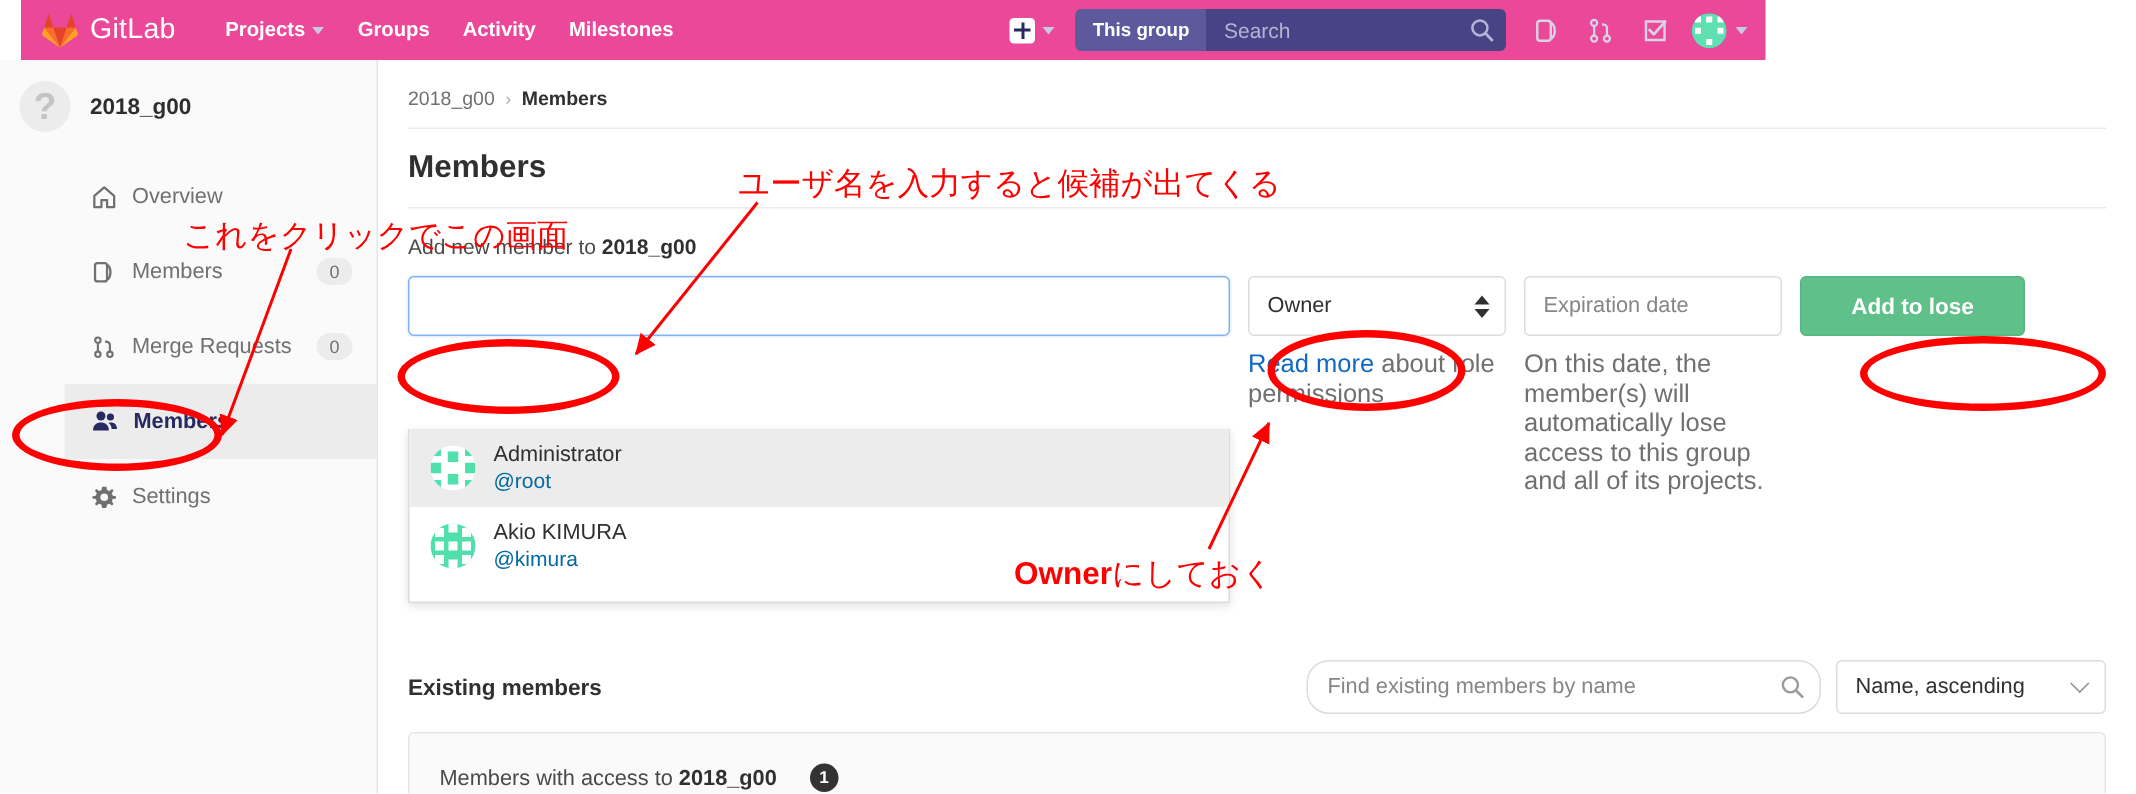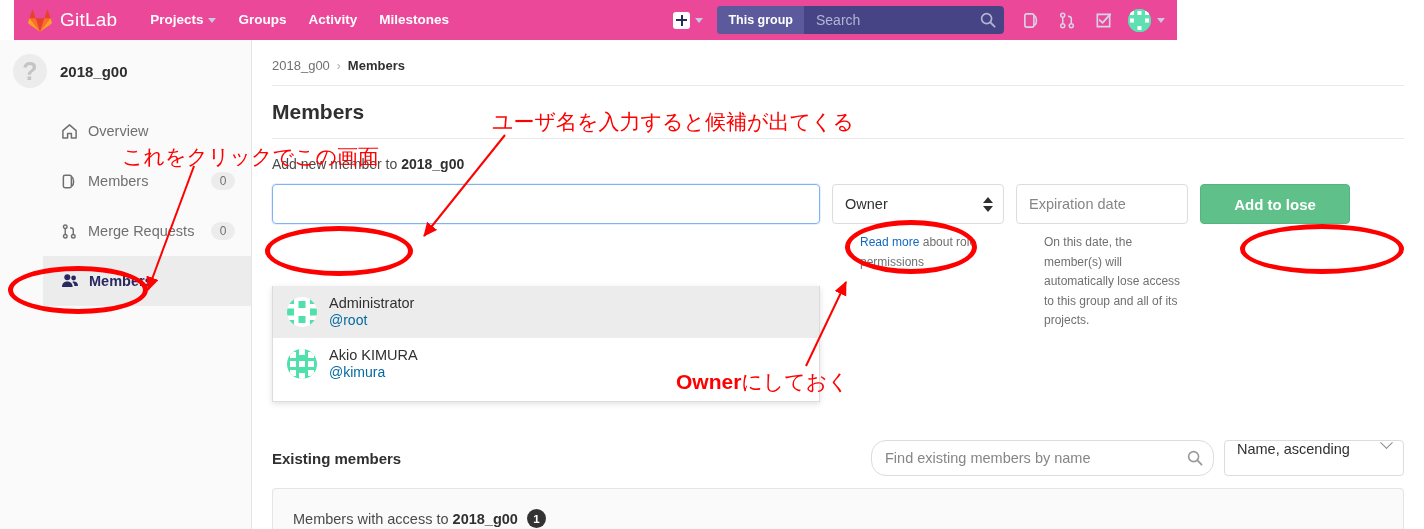--- a/index.html
+++ b/index.html
@@ -119,21 +119,21 @@
   .role-col { width: 172px; }
   .role-select {
     width: 172px; height: 40px; border: 1px solid #dcdcdc; border-radius: 4px;
     background: #fff; display: flex; align-items: center; padding: 0 10px 0 12px;
     font-size: 14.5px; color: #303030; cursor: pointer;
   }
   .role-val { flex: 1; }
   .stepper { display: flex; flex-direction: column; gap: 3px; }
   .st-up { width: 0; height: 0; border-left: 5px solid transparent; border-right: 5px solid transparent; border-bottom: 6px solid #303030; }
   .st-dn { width: 0; height: 0; border-left: 5px solid transparent; border-right: 5px solid transparent; border-top: 6px solid #303030; }
-  .helper { font-size: 12px; line-height: 19.5px; color: #707070; margin-top: 9px; margin-left: 28px; }
+  .helper { font-size: 17px; line-height: 19.5px; color: #707070; margin-top: 9px; }
   .helper a { color: #1068bf; text-decoration: none; cursor: pointer; }
   .exp-col { width: 172px; }
   .exp-field {
     width: 172px; height: 40px; border: 1px solid #dcdcdc; border-radius: 4px;
     background: #fff; padding: 0 12px; font-size: 14.5px; color: #303030; outline: none;
     font-family: "Liberation Sans", sans-serif;
   }
   .exp-field::placeholder { color: #868686; }
   .add-btn {
     width: 150px; height: 40px; background: #5fc08a; color: #fff;
@@ -163,32 +163,32 @@
     width: 343px; height: 36px; border: 1px solid #dcdcdc; border-radius: 15px;
     background: #fff; display: flex; align-items: center; padding: 0 10px 0 13px;
   }
   .find-input {
     flex: 1; border: none; outline: none; font-size: 14.5px; color: #303030;
     font-family: "Liberation Sans", sans-serif; background: transparent; min-width: 0;
   }
   .find-input::placeholder { color: #868686; }
   .sort-box {
     width: 180px; height: 36px; border: 1px solid #dcdcdc; border-radius: 4px;
-    background: #fff; display: flex; align-items: flex-start; padding: 0 12px;
+    background: #fff; display: flex; align-items: center; padding: 0 12px;
     font-size: 14.5px; color: #303030; cursor: pointer;
   }
   .sort-val { flex: 1; }
   .chev { width: 9px; height: 9px; border-right: 1.6px solid #8c8c8c; border-bottom: 1.6px solid #8c8c8c; transform: rotate(45deg) translate(-2px,-2px); }
 
   .panel {
     position: absolute; left: 20px; top: 448px; width: 1132px; height: 81px;
     border: 1px solid #e5e5e5; border-bottom: none; border-radius: 4px 4px 0 0;
     background: #fafafa;
   }
-  .panel-head { padding: 20px 20px 0 20px; font-size: 14.5px; color: #4a4a4a; display: flex; align-items: center; gap: 9px; }
+  .panel-head { padding: 20px 20px 0 20px; font-size: 14.5px; color: #4a4a4a; display: flex; align-items: center; gap: 22px; }
   .panel-head b { color: #303030; }
   .badge-count {
     width: 19px; height: 19px; border-radius: 50%; background: #333;
     color: #fff; font-size: 11.5px; font-weight: bold;
     display: flex; align-items: center; justify-content: center;
   }
 
   
   .anno { position: absolute; inset: 0; pointer-events: none; z-index: 60; }
   .anno-text {
@@ -322,20 +322,27 @@
       <div class="side-item active">
         <svg width="18" height="18" viewBox="0 0 18 18">
           <circle cx="6.3" cy="5.3" r="3" fill="#292961"></circle>
           <circle cx="12.6" cy="6" r="2.4" fill="#292961"></circle>
           <path d="M1 15 C1 11.2 3.5 9.6 6.3 9.6 C9.1 9.6 11.6 11.2 11.6 15 Z" fill="#292961"></path>
           <path d="M11.2 9.9 C12 9.6 12.4 9.6 12.9 9.6 C15.2 9.6 17 10.9 17 14 H13.4 C13.4 12.3 12.6 10.8 11.2 9.9 Z" fill="#292961"></path>
         </svg>
         <span class="lbl">Members</span>
       </div>
 
+      <div class="side-item">
+        <svg width="17" height="17" viewBox="0 0 18 18">
+          <path d="M9 1.5 L10.5 1.5 L10.9 3.8 L12.6 4.5 L14.5 3.2 L15.6 4.3 L14.3 6.2 L15 7.9 L17.3 8.3 L17.3 9.8 L15 10.2 L14.3 11.9 L15.6 13.8 L14.5 14.9 L12.6 13.6 L10.9 14.3 L10.5 16.6 L9 16.6 L7.5 16.6 L7.1 14.3 L5.4 13.6 L3.5 14.9 L2.4 13.8 L3.7 11.9 L3 10.2 L0.7 9.8 L0.7 8.3 L3 7.9 L3.7 6.2 L2.4 4.3 L3.5 3.2 L5.4 4.5 L7.1 3.8 L7.5 1.5 Z" fill="#707070"></path>
+          <circle cx="9" cy="9" r="2.7" fill="#fafafa"></circle>
+        </svg>
+        <span class="lbl">Settings</span>
+      </div>
     </div>
   </div>
 
   <div class="content">
     <div class="breadcrumb">
       <span class="bc-link">2018_g00</span>
       <span class="bc-sep">›</span>
       <span class="bc-cur">Members</span>
     </div>
     <div class="bc-rule"></div>

